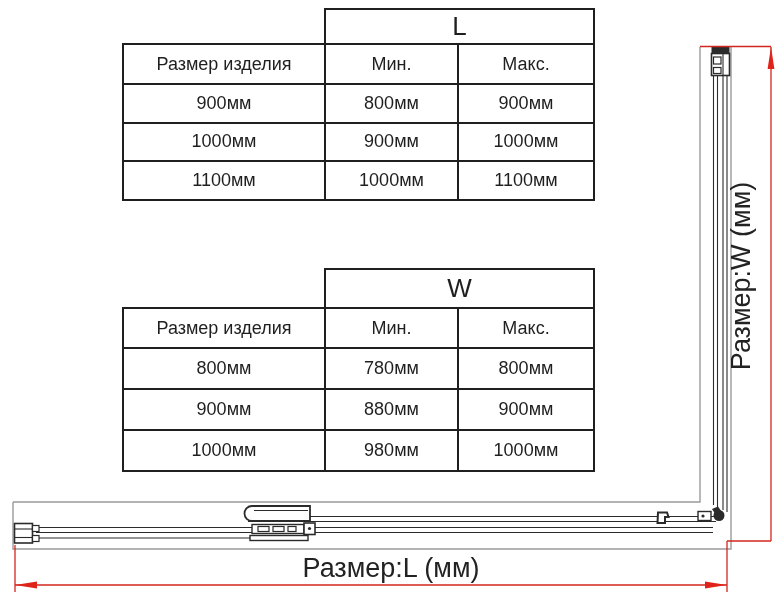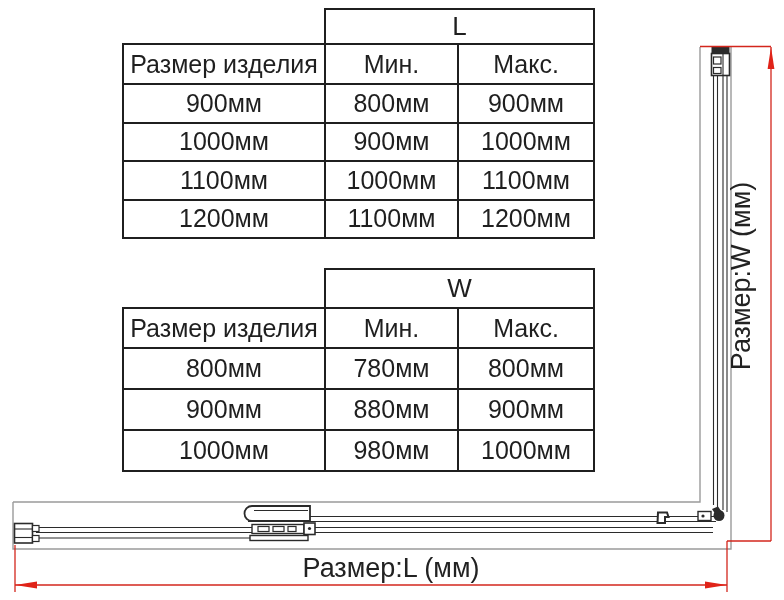--- a/index.html
+++ b/index.html
@@ -8,21 +8,21 @@
     font-family:"Liberation Sans","DejaVu Sans",sans-serif;color:#1f1f1f;
     overflow:hidden;
   }
   svg.draw{position:absolute;left:0;top:0;}
   table.spec{
     position:absolute;border-collapse:collapse;table-layout:fixed;
     font-family:"Liberation Sans","DejaVu Sans",sans-serif;
   }
   table.spec td{
     border:2px solid #1f1f1f;text-align:center;vertical-align:middle;
-    padding:0;font-size:25px;color:#1f1f1f;background:#fff;
+    padding:0;font-size:18px;color:#1f1f1f;background:#fff;
   }
   table.spec td.ghost{border:none;background:transparent;}
   table.spec td.dimhdr{font-size:26px;}
   #tableL{left:122px;top:8px;}
   #tableW{left:122px;top:268px;}
   col.c1{width:202px;} col.c2{width:133px;} col.c3{width:136px;}
   #tableL tr.hdr1{height:35px;} #tableL tr.hdr2{height:40px;}
   #tableL tr[data-name="table-row"]{height:38.5px;}
   #tableW tr.hdr1{height:39px;} #tableW tr.hdr2{height:40px;}
   #tableW tr[data-name="table-row"]{height:41px;}
@@ -134,25 +134,20 @@
         <tr data-name="table-row">
           <td data-name="size-cell">1000мм</td>
           <td data-name="size-cell">900мм</td>
           <td data-name="size-cell">1000мм</td>
         </tr>
         <tr data-name="table-row">
           <td data-name="size-cell">1100мм</td>
           <td data-name="size-cell">1000мм</td>
           <td data-name="size-cell">1100мм</td>
         </tr>
-        <tr data-name="table-row">
-          <td data-name="size-cell">1200мм</td>
-          <td data-name="size-cell">1100мм</td>
-          <td data-name="size-cell">1200мм</td>
-        </tr>
       </tbody>
   </table>
 
   <table class="spec" id="tableW" data-name="size-table-W">
     <colgroup>
         <col class="c1">
         <col class="c2">
         <col class="c3">
       </colgroup>
     <tbody>

